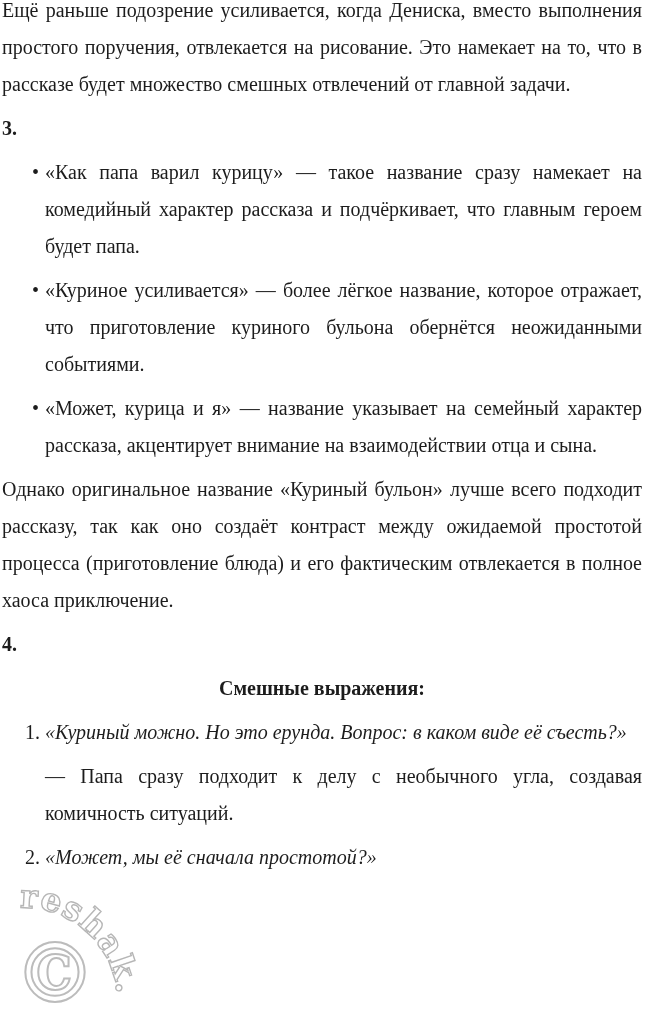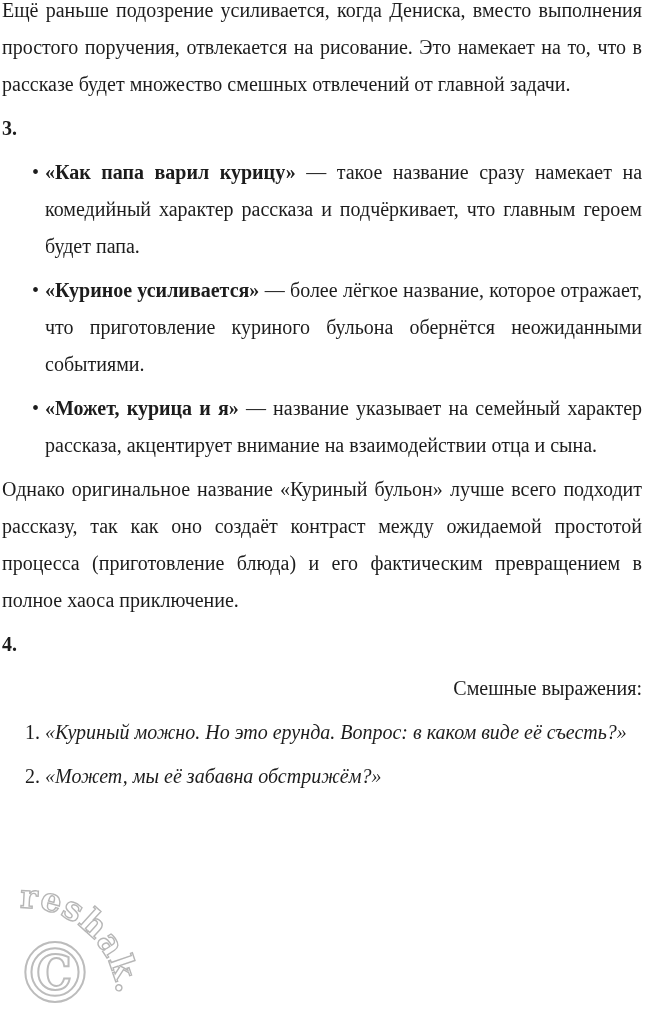--- a/index.html
+++ b/index.html
@@ -40,40 +40,40 @@
   p { margin: 0 0 7px 0; text-align: justify; }
 
   .intro { margin-top: -8px; }
 
   .section-num {
     font-weight: bold;
     text-align: left;
   }
 
   .heading {
-    font-weight: normal;
-    text-align: right;
+    font-weight: bold;
+    text-align: center;
   }
 
   ul.bullets, ol.items {
     margin: 0; padding: 0; list-style: none;
   }
 
   ul.bullets li {
     position: relative;
     padding-left: 43px;
     text-align: justify;
     margin: 0 0 7px 0;
   }
   .bullet-glyph {
     position: absolute;
     left: 30px;
     top: 0;
   }
-  .bullet-title { font-weight: bold; }
+  .bullet-title { font-weight: normal; }
 
   ol.items li { position: relative; margin: 0; }
   .quote {
     font-style: italic;
     padding-left: 43px;
     position: relative;
     text-align: justify;
     margin: 0 0 7px 0;
   }
   .item-num {
@@ -114,32 +114,33 @@
       <span class="bullet-glyph">•</span><span class="bullet-title">«Как папа варил курицу»</span> <span>— такое название сразу намекает на комедийный характер рассказа и подчёркивает, что главным героем будет папа.</span>
     </li>
     <li>
       <span class="bullet-glyph">•</span><span class="bullet-title">«Куриное усиливается»</span> <span>— более лёгкое название, которое отражает, что приготовление куриного бульона обернётся неожиданными событиями.</span>
     </li>
     <li>
       <span class="bullet-glyph">•</span><span class="bullet-title">«Может, курица и я»</span> <span>— название указывает на семейный характер рассказа, акцентирует внимание на взаимодействии отца и сына.</span>
     </li>
   </ul>
 
-  <p>Однако оригинальное название «Куриный бульон» лучше всего подходит рассказу, так как оно создаёт контраст между ожидаемой простотой процесса (приготовление блюда) и его фактическим превращением в полное хаоса приключение.</p>
+  <p>Однако оригинальное название «Куриный бульон» лучше всего подходит рассказу, так как оно создаёт контраст между ожидаемой простотой процесса (приготовление блюда) и его фактическим отвлекается в полное хаоса приключение.</p>
 
   <p class="section-num">4.</p>
 
   <p class="heading">Смешные выражения:</p>
 
   <ol class="items">
     <li>
       <p class="quote">
         <span class="item-num">1.</span><span>«Куриный можно. Но это ерунда. Вопрос: в каком виде её съесть?»</span>
       </p>
+      <p class="comment">— Папа сразу подходит к делу с необычного угла, создавая комичность ситуаций.</p>
     </li>
     <li>
       <p class="quote">
-        <span class="item-num">2.</span><span>«Может, мы её забавна обстрижём?»</span>
+        <span class="item-num">2.</span><span>«Может, мы её сначала простотой?»</span>
       </p>
     </li>
   </ol>
 
 </div>
 
 </body></html>

